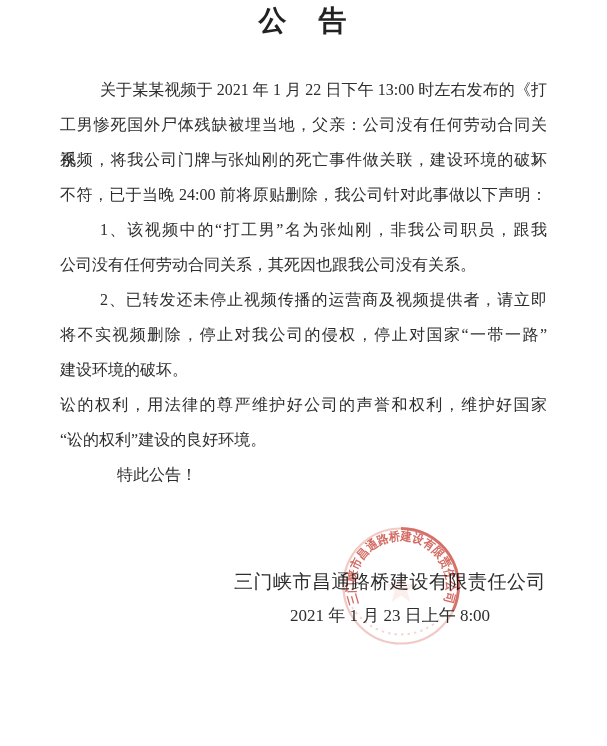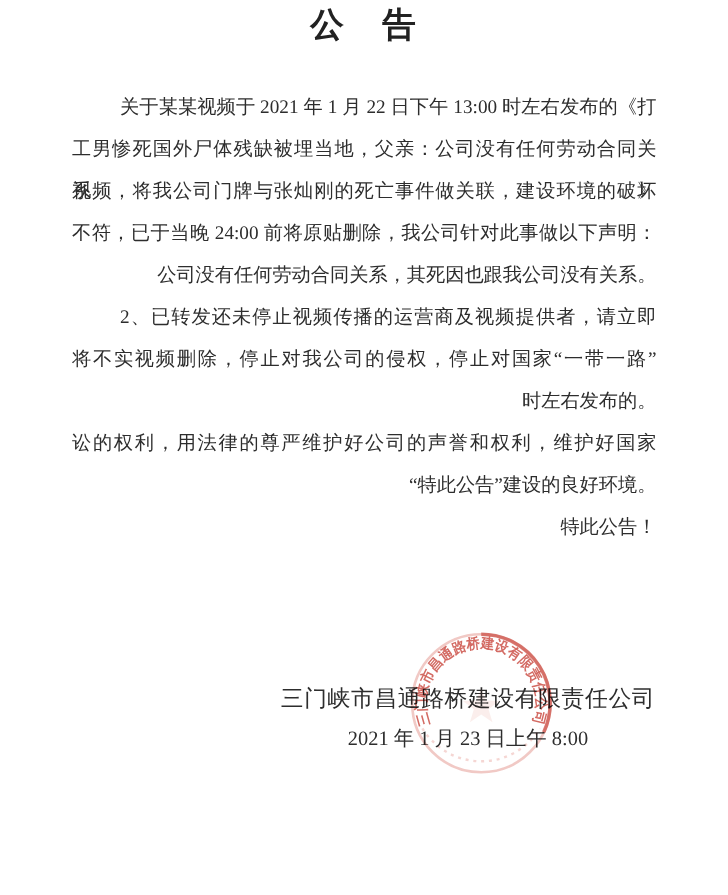--- a/index.html
+++ b/index.html
@@ -33,21 +33,20 @@
     left: 60px;
     width: 487px;
     font-size: 16px;
     line-height: 35px;
   }
   .body-text p.line {
     margin: 0;
     padding: 0;
     height: 35px;
     white-space: nowrap;
-    text-align: right;
   }
   .body-text p.line.full {
     white-space: normal;
     text-align: justify;
     text-align-last: justify;
   }
   .body-text p.line.indent-para { text-indent: 40px; }
   .body-text p.line.indent-deep { text-indent: 57px; }
   .signature {
     position: absolute;
@@ -77,26 +76,27 @@
 
 <div class="page">
 
   <h1 class="title">公　告</h1>
 
   <div class="body-text">
       <p class="line indent-para full"><span>关于某某视频于 2021 年 1 月 22 日下午 13:00 时左右发布的《打</span></p>
       <p class="line indent-none full"><span>工男惨死国外尸体残缺被埋当地，父亲：公司没有任何劳动合同关系》</span></p>
       <p class="line indent-none full"><span>视频，将我公司门牌与张灿刚的死亡事件做关联，建设环境的破坏</span></p>
       <p class="line indent-none full"><span>不符，已于当晚 24:00 前将原贴删除，我公司针对此事做以下声明：</span></p>
+      <p class="line indent-para full"><span>1、该视频中的“打工男”名为张灿刚，非我公司职员，跟我</span></p>
       <p class="line indent-none"><span>公司没有任何劳动合同关系，其死因也跟我公司没有关系。</span></p>
       <p class="line indent-para full"><span>2、已转发还未停止视频传播的运营商及视频提供者，请立即</span></p>
       <p class="line indent-none full"><span>将不实视频删除，停止对我公司的侵权，停止对国家“一带一路”</span></p>
-      <p class="line indent-none"><span>时左右发布的。</span></p>
+      <p class="line indent-none"><span>建设环境的破坏。</span></p>
       <p class="line indent-none full"><span>讼的权利，用法律的尊严维护好公司的声誉和权利，维护好国家</span></p>
-      <p class="line indent-none"><span>“特此公告”建设的良好环境。</span></p>
+      <p class="line indent-none"><span>“讼的权利”建设的良好环境。</span></p>
       <p class="line indent-deep"><span>特此公告！</span></p>
     </div>
 
   <div class="signature company">三门峡市昌通路桥建设有限责任公司</div>
 
   <div class="signature datetime">2021 年 1 月 23 日上午 8:00</div>
 
   <svg class="seal" viewBox="0 0 138 138">
 
     <circle cx="69" cy="69" r="57.5" fill="none" stroke-width="2.2" opacity="0.5" stroke="#e4948b"></circle>

